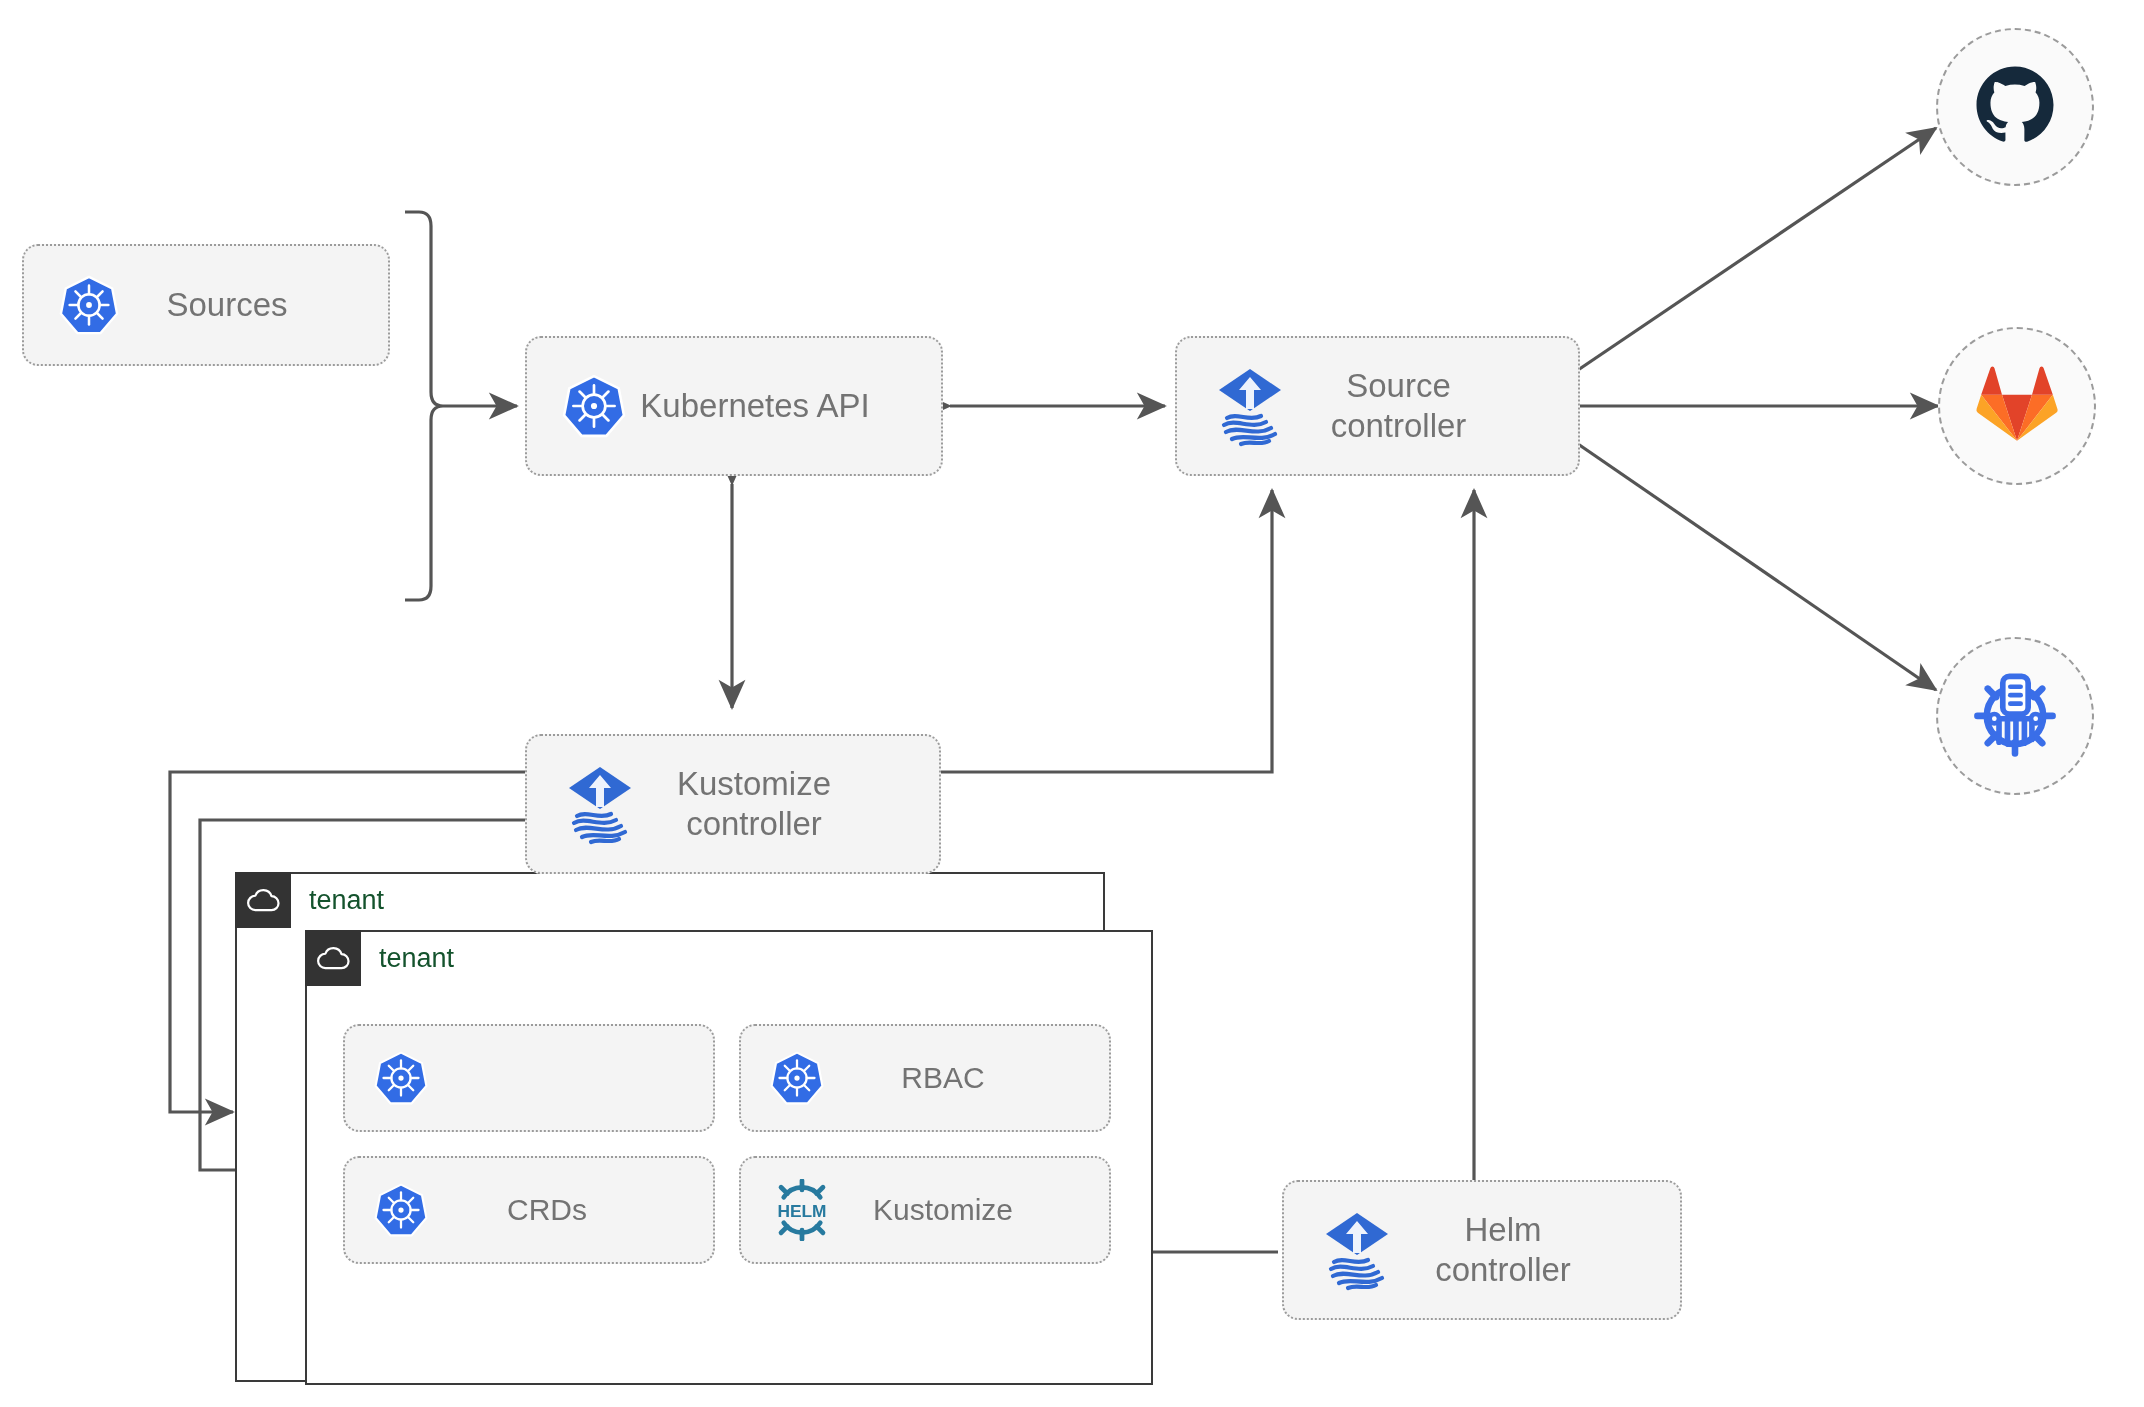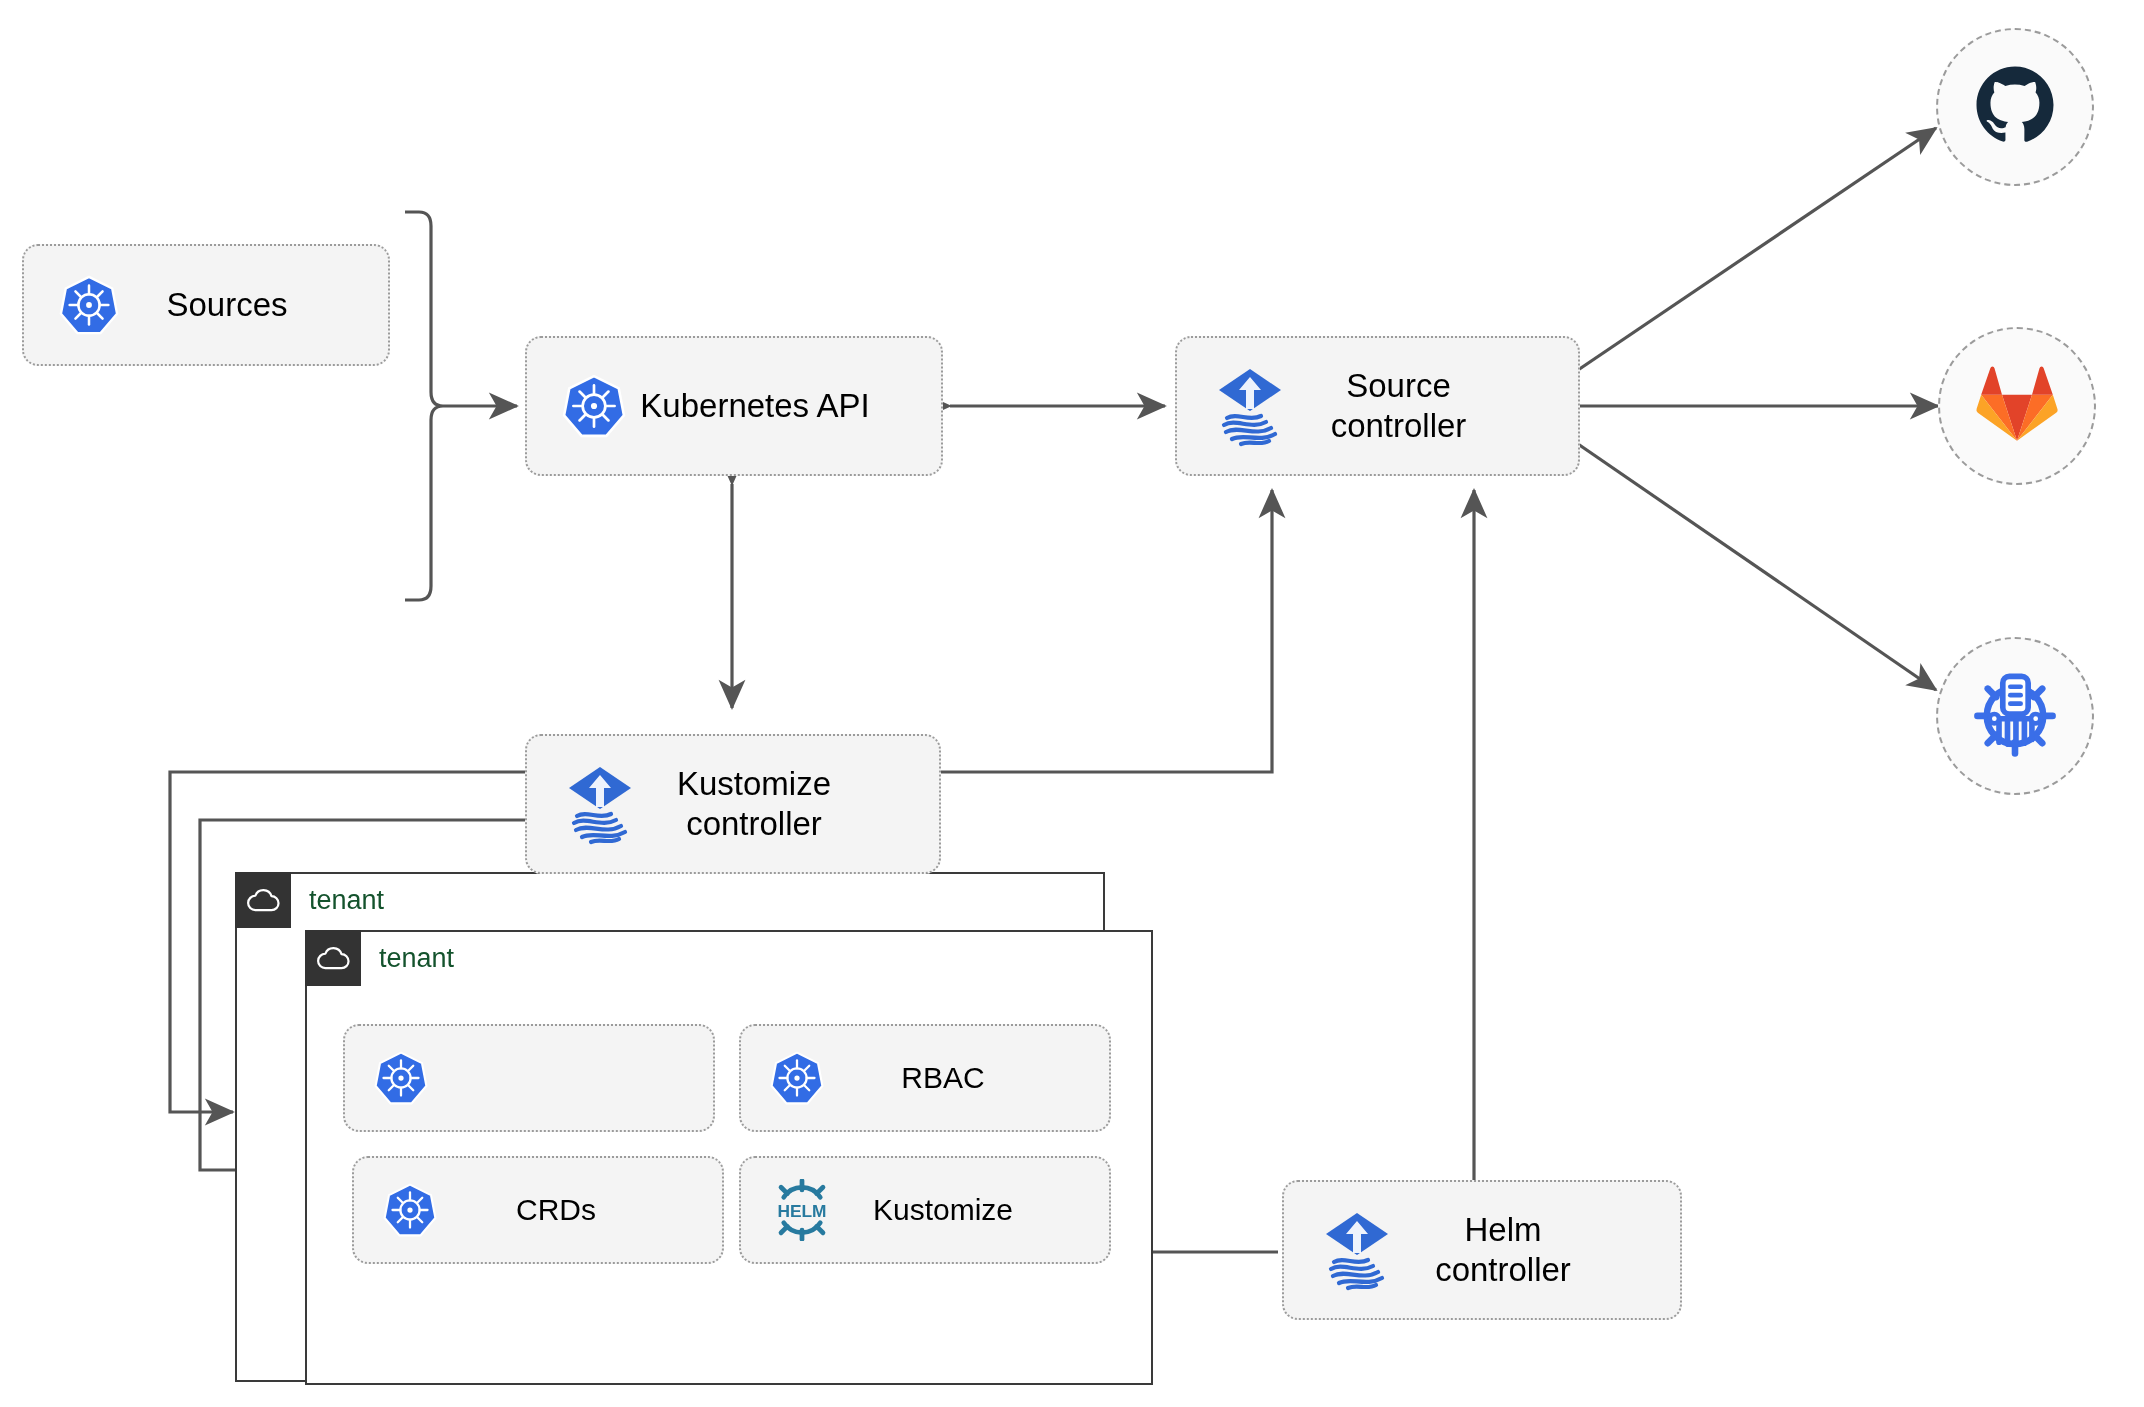--- a/index.html
+++ b/index.html
@@ -35,21 +35,21 @@
   }
   .node .ico {
     position: absolute;
     display: flex;
     align-items: center;
     justify-content: center;
   }
   .node .lbl {
     width: 100%;
     text-align: center;
-    color: #000000;
+    color: #737373;
     line-height: 1.22;
     padding-left: 42px;
     white-space: pre-line;
   }
 
   
   .n-left  { width: 368px; height: 122px; }
   .n-left .ico  { left: 34px; top: 50%; transform: translateY(-50%); }
   .n-left .lbl  { font-size: 33px; }
 
@@ -374,21 +374,21 @@
               <line x1="40" y1="40" x2="46" y2="46"></line>
               <line x1="46" y1="18" x2="40" y2="24"></line>
               <line x1="24" y1="40" x2="18" y2="46"></line>
             </g>
             <circle cx="32" cy="32" r="3" fill="#ffffff"></circle>
           </svg>
         </span>
         <span class="lbl">RBAC</span>
       </div>
 
-      <div class="node n-tile" style="position:relative; left:9px; top:0;">
+      <div class="node n-tile" style="position:relative; left:0; top:0;">
         <span class="ico">
           <svg width="56" height="56" viewBox="0 0 64 64" aria-hidden="true">
             <polygon points="32,3 56,15 61,41 44,61 20,61 3,41 8,15" fill="#326CE5" stroke="#ffffff" stroke-width="2.5"></polygon>
             <g fill="none" stroke="#ffffff" stroke-width="2.6" stroke-linecap="round">
               <circle cx="32" cy="32" r="11"></circle>
               <line x1="32" y1="12" x2="32" y2="21"></line>
               <line x1="32" y1="43" x2="32" y2="52"></line>
               <line x1="12" y1="32" x2="21" y2="32"></line>
               <line x1="43" y1="32" x2="52" y2="32"></line>
               <line x1="18" y1="18" x2="24" y2="24"></line>

